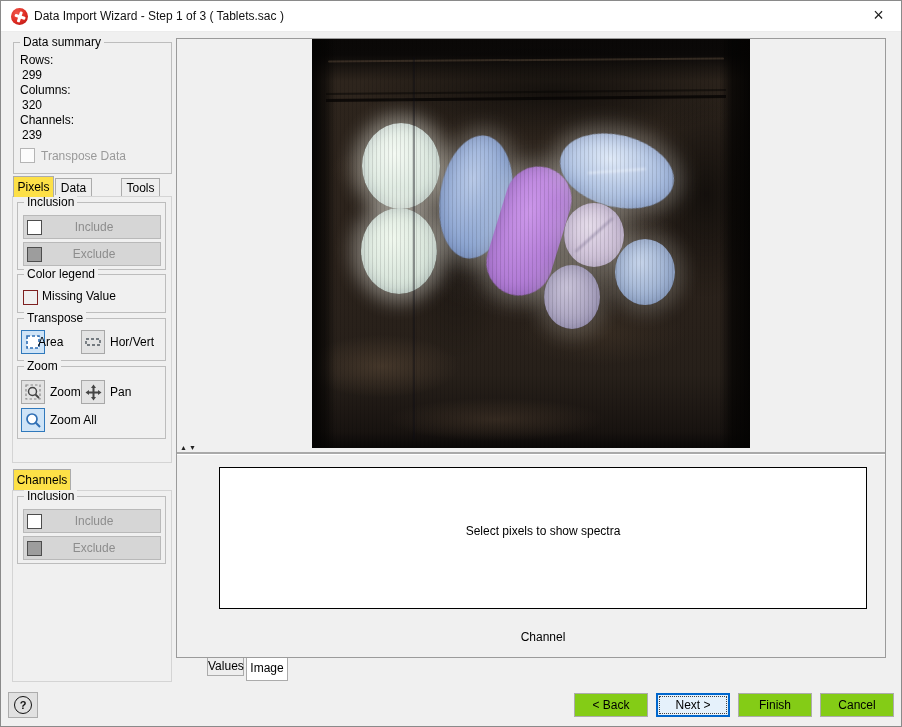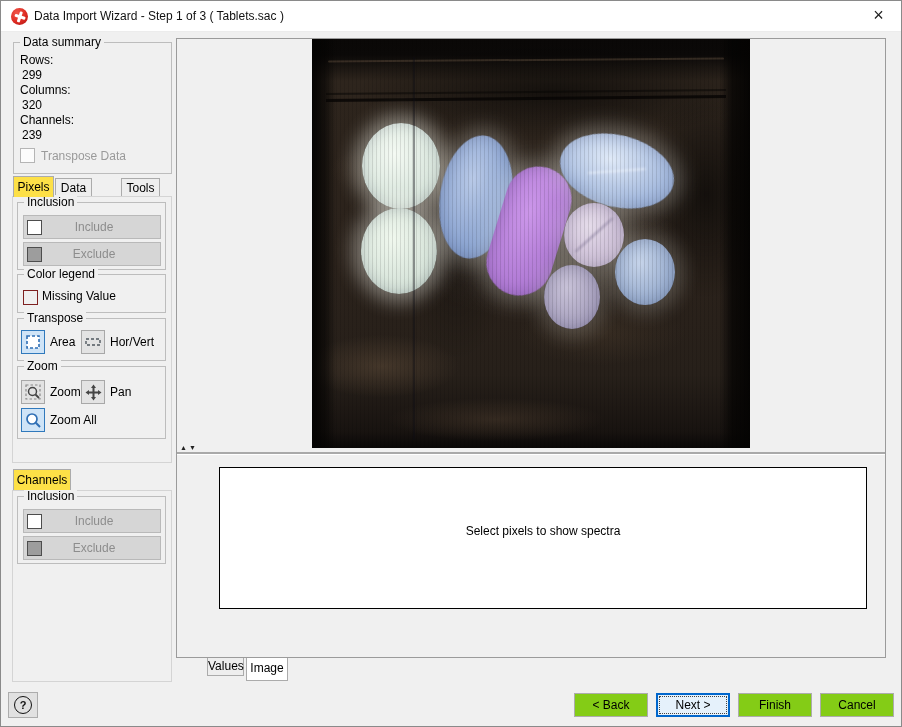--- a/index.html
+++ b/index.html
@@ -164,21 +164,21 @@
 <div id="missing-label">Missing Value</div>
 
 <div class="groupbox" style="left:17px;top:318px;width:147px;height:41px;">
   <span class="gb-title">Transpose</span>
 </div>
 <div class="icon-btn selected" style="left:21px;top:330px;">
   <svg width="16" height="16">
     <rect x="2" y="2" width="12" height="12" fill="#ffffff" stroke="#2f6fb5" stroke-width="1.6" stroke-dasharray="3,2"></rect>
   </svg>
 </div>
-<div class="tool-label" style="left:50px;top:330px;">Area</div>
+<div class="tool-label" style="left:38px;top:330px;">Area</div>
 <div class="icon-btn" style="left:81px;top:330px;">
   <svg width="16" height="16">
     <rect x="1" y="5" width="14" height="6" fill="none" stroke="#50585f" stroke-width="1.4" stroke-dasharray="3,2"></rect>
   </svg>
 </div>
 <div class="tool-label" style="left:110px;top:330px;text-align:center;">Hor/Vert</div>
 
 <div class="groupbox" style="left:17px;top:366px;width:147px;height:71px;">
   <span class="gb-title">Zoom</span>
 </div>
@@ -253,20 +253,21 @@
   </div>
 
   <div id="splitter"></div>
   <div id="splitter-grips">
     <span>▲</span><span>▼</span>
   </div>
 
   <div id="spectra-box">
     <div id="spectra-placeholder">Select pixels to show spectra</div>
   </div>
+  <div id="channel-label">Channel</div>
 </div>
 
 <div id="view-tabstrip">
   <div class="btab" style="left:2px;top:0;width:37px;height:18px;line-height:17px;">Values</div>
   <div class="btab active" style="left:41px;top:0;width:42px;height:23px;line-height:20px;">Image</div>
 </div>
 
 <div id="help-btn">
   <span id="help-glyph">?</span>
 </div>

